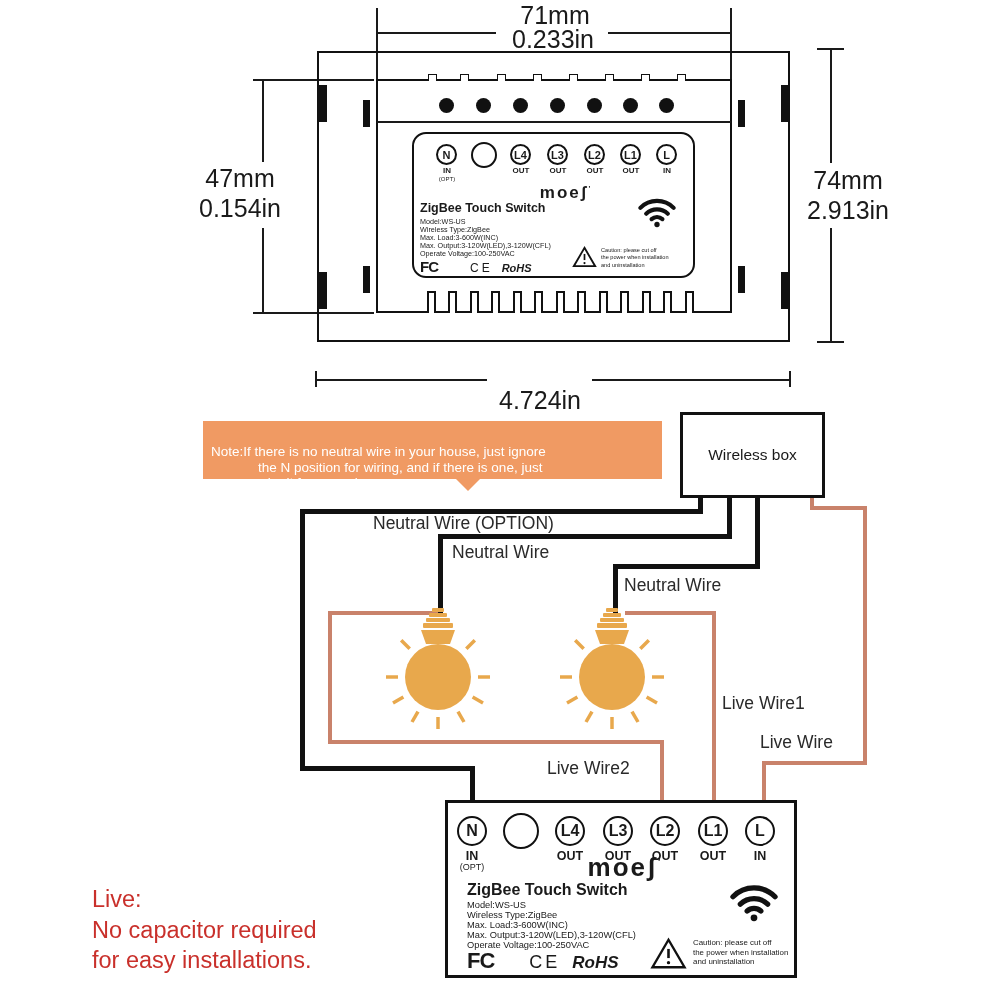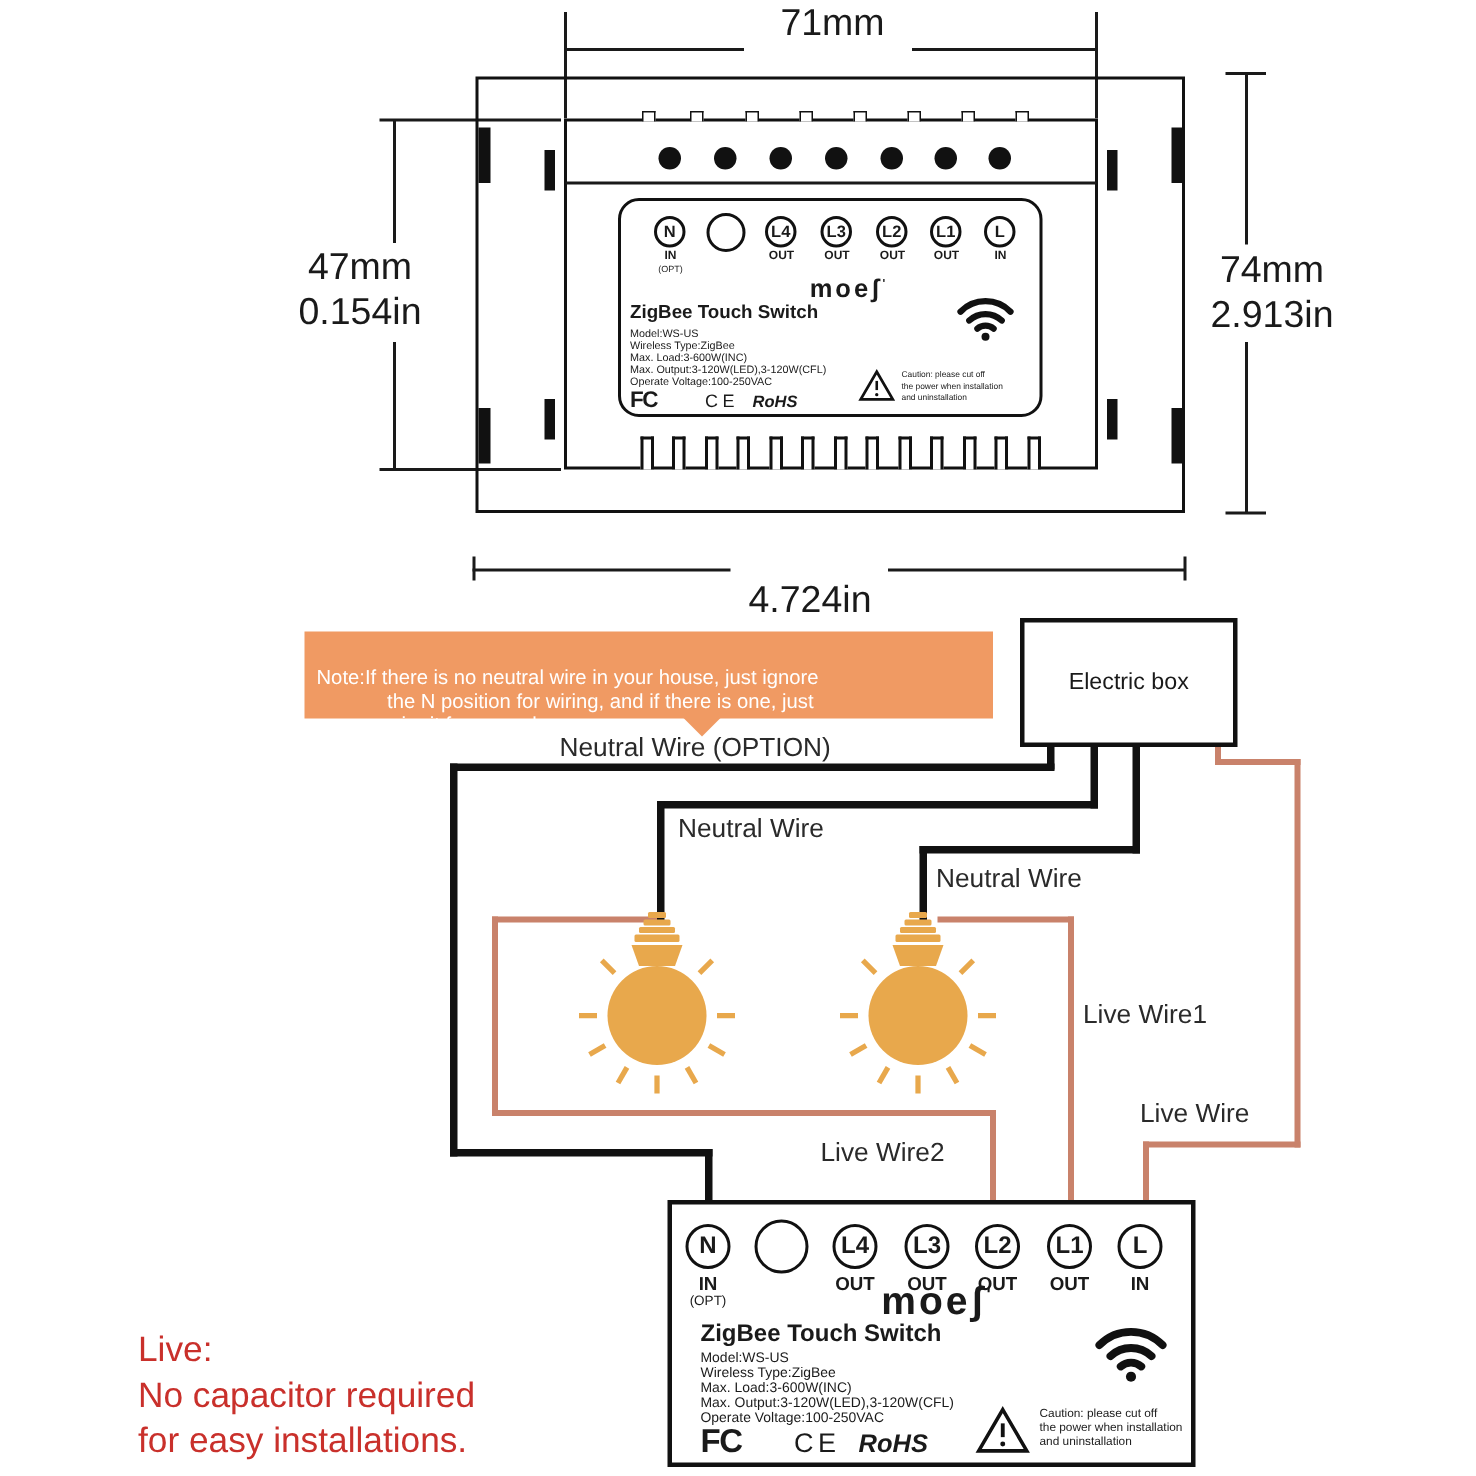--- a/index.html
+++ b/index.html
@@ -52,20 +52,21 @@
   .bottom-unit{position:absolute;left:445px;top:800px;width:352px;height:178px;border:3px solid #111;box-sizing:border-box;background:#fff;}
   .rednote{position:absolute;left:92px;top:884px;font-size:23.5px;line-height:30.5px;color:var(--bottom-note-text,#c9302b);}
   .scaled{transform-origin:0 0;}
 </style>
 </head>
 <body>
 
 <div id="canvas">
 
   <div class="dim" style="left:480px;top:1px;width:150px;">71mm</div>
+  <div class="dim" style="left:478px;top:25px;width:150px;">0.233in</div>
   <div class="ln" style="left:376px;top:32px;width:120px;height:1.5px;"></div>
   <div class="ln" style="left:608px;top:32px;width:123px;height:1.5px;"></div>
   <div class="ln" style="left:376px;top:8px;width:1.5px;height:71px;"></div>
   <div class="ln" style="left:730px;top:8px;width:1.5px;height:71px;"></div>
 
   <div class="dim" style="left:185px;top:164px;width:110px;">47mm</div>
   <div class="dim" style="left:185px;top:194px;width:110px;">0.154in</div>
   <div class="ln" style="left:262px;top:80px;width:1.5px;height:82px;"></div>
   <div class="ln" style="left:262px;top:228px;width:1.5px;height:85px;"></div>
   <div class="ln" style="left:253px;top:79px;width:121px;height:1.5px;"></div>
@@ -223,21 +224,21 @@
   </div>
 
   <div>
     <div class="wo" style="left:328px;top:611px;width:110px;height:4px;"></div>
     <div class="wo" style="left:328px;top:611px;width:4px;height:133px;"></div>
     <div class="wo" style="left:328px;top:740px;width:336px;height:4px;"></div>
     <div class="wo" style="left:660px;top:740px;width:4px;height:62px;"></div>
   </div>
 
   <div class="ebox">
-    <span>Electric box</span>
+    <span>Wireless box</span>
   </div>
 
   <div class="note-box">
     <div class="l1">Note:If there is no neutral wire in your house, just ignore</div>
     <div class="l2">the N position for wiring, and if there is one, just</div>
     <div class="l3">wire it for normal use.</div>
   </div>
   <div class="note-tri"></div>
 
   <svg class="abs" style="left:383px;top:598px;" width="110" height="134" viewBox="0 0 110 134">
@@ -276,24 +277,24 @@
       <line x1="95" y1="79" x2="107" y2="79"></line>
       <line x1="15" y1="79" x2="3" y2="79"></line>
       <line x1="89.6" y1="99" x2="100" y2="105"></line>
       <line x1="75" y1="113.6" x2="81" y2="124"></line>
       <line x1="55" y1="119" x2="55" y2="131"></line>
       <line x1="35" y1="113.6" x2="29" y2="124"></line>
       <line x1="20.4" y1="99" x2="10" y2="105"></line>
     </g>
   </svg>
 
-  <div class="wlabel" style="left:373px;top:488px;">Neutral Wire (OPTION)</div>
+  <div class="wlabel" style="left:373px;top:513px;">Neutral Wire (OPTION)</div>
   <div class="wlabel" style="left:452px;top:542px;">Neutral Wire</div>
   <div class="wlabel" style="left:624px;top:575px;">Neutral Wire</div>
-  <div class="wlabel" style="left:722px;top:666px;">Live Wire1</div>
+  <div class="wlabel" style="left:722px;top:693px;">Live Wire1</div>
   <div class="wlabel" style="left:760px;top:732px;">Live Wire</div>
   <div class="wlabel" style="left:547px;top:758px;">Live Wire2</div>
 
   <div class="bottom-unit"></div>
   <div class="term-b" style="left:457px;">
       <span>N</span>
     </div>
   <div class="term-b blank" style="left:503px;">
       <span></span>
     </div>

